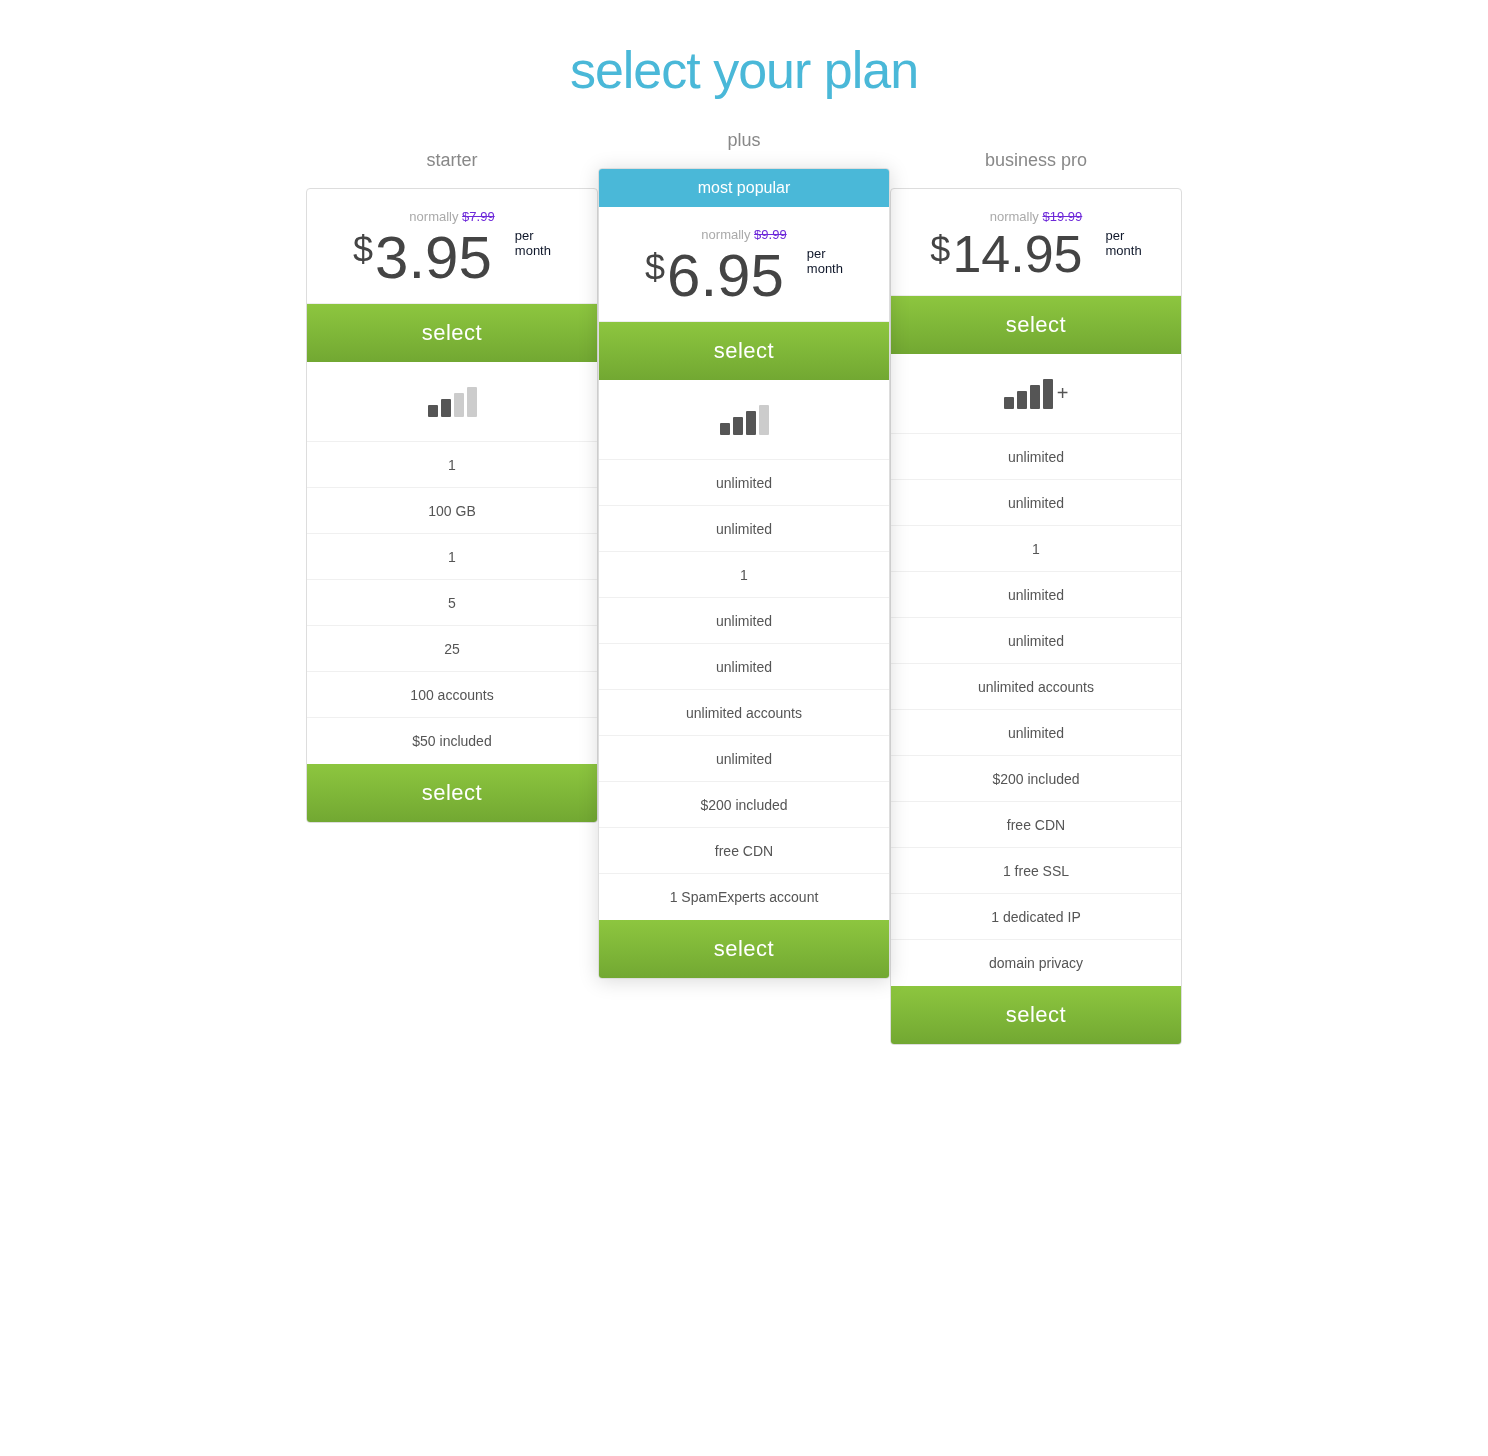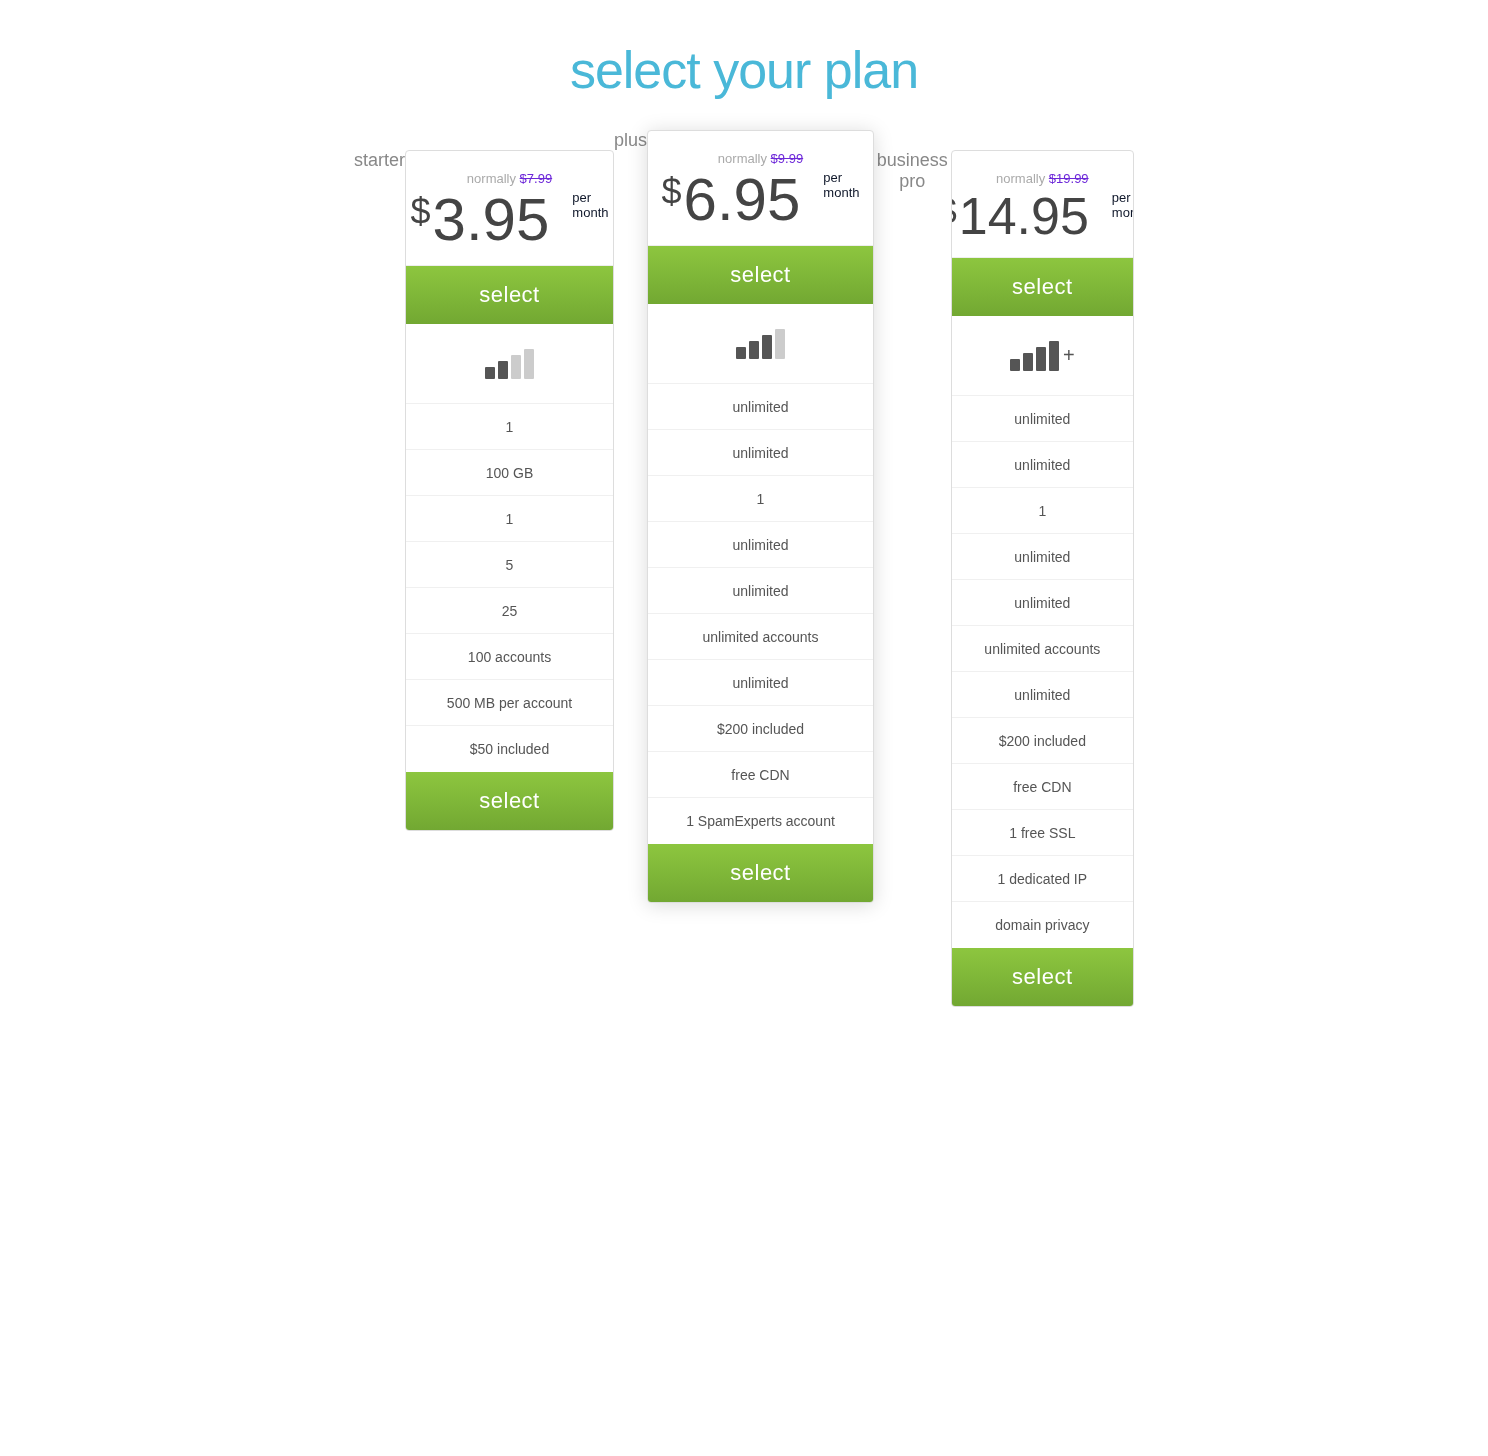--- a/index.html
+++ b/index.html
@@ -43,24 +43,24 @@
       justify-content: flex-end;
       font-size: 14px;
       color: #888;
       border-bottom: 1px solid #f0f0f0;
     }
     .label-row.no-border { border-bottom: none; }
     .label-row.server-power { height: 80px; }
 
     
     .plan-col {
-      width: 260px;
+      width: 292px;
       flex-shrink: 0;
       display: flex;
-      flex-direction: row;
+      flex-direction: column;
     }
     .plan-col.featured {
       margin-top: -20px;
       z-index: 2;
     }
 
     .plan-header-label {
       text-align: center;
       font-size: 18px;
       color: #888;
@@ -228,31 +228,31 @@
             <div class="bar inactive" style="height:24px;"></div>
             <div class="bar inactive" style="height:30px;"></div>
           </div>
         </div>
         <div class="feature-row">1</div>
         <div class="feature-row">100 GB</div>
         <div class="feature-row">1</div>
         <div class="feature-row">5</div>
         <div class="feature-row">25</div>
         <div class="feature-row">100 accounts</div>
-        <div class="feature-row">500 MB per account</div>
         <div class="feature-row no-border">$50 included</div>
       </div>
 
       <button class="select-btn">select</button>
     </div>
   </div>
 
   <div class="plan-col featured">
     <div class="plan-header-label featured-label">plus</div>
     <div class="plan-card">
+      <div class="most-popular-bar">most popular</div>
       <div class="price-section">
         <div class="normally-text">
           <span>normally</span>
           <span class="original-price">$9.99</span>
         </div>
         <div class="price-main">
           <span class="price-dollar">$</span>
           <span class="price-amount">6.95</span>
           <div class="price-per">
             <span>per</span>

